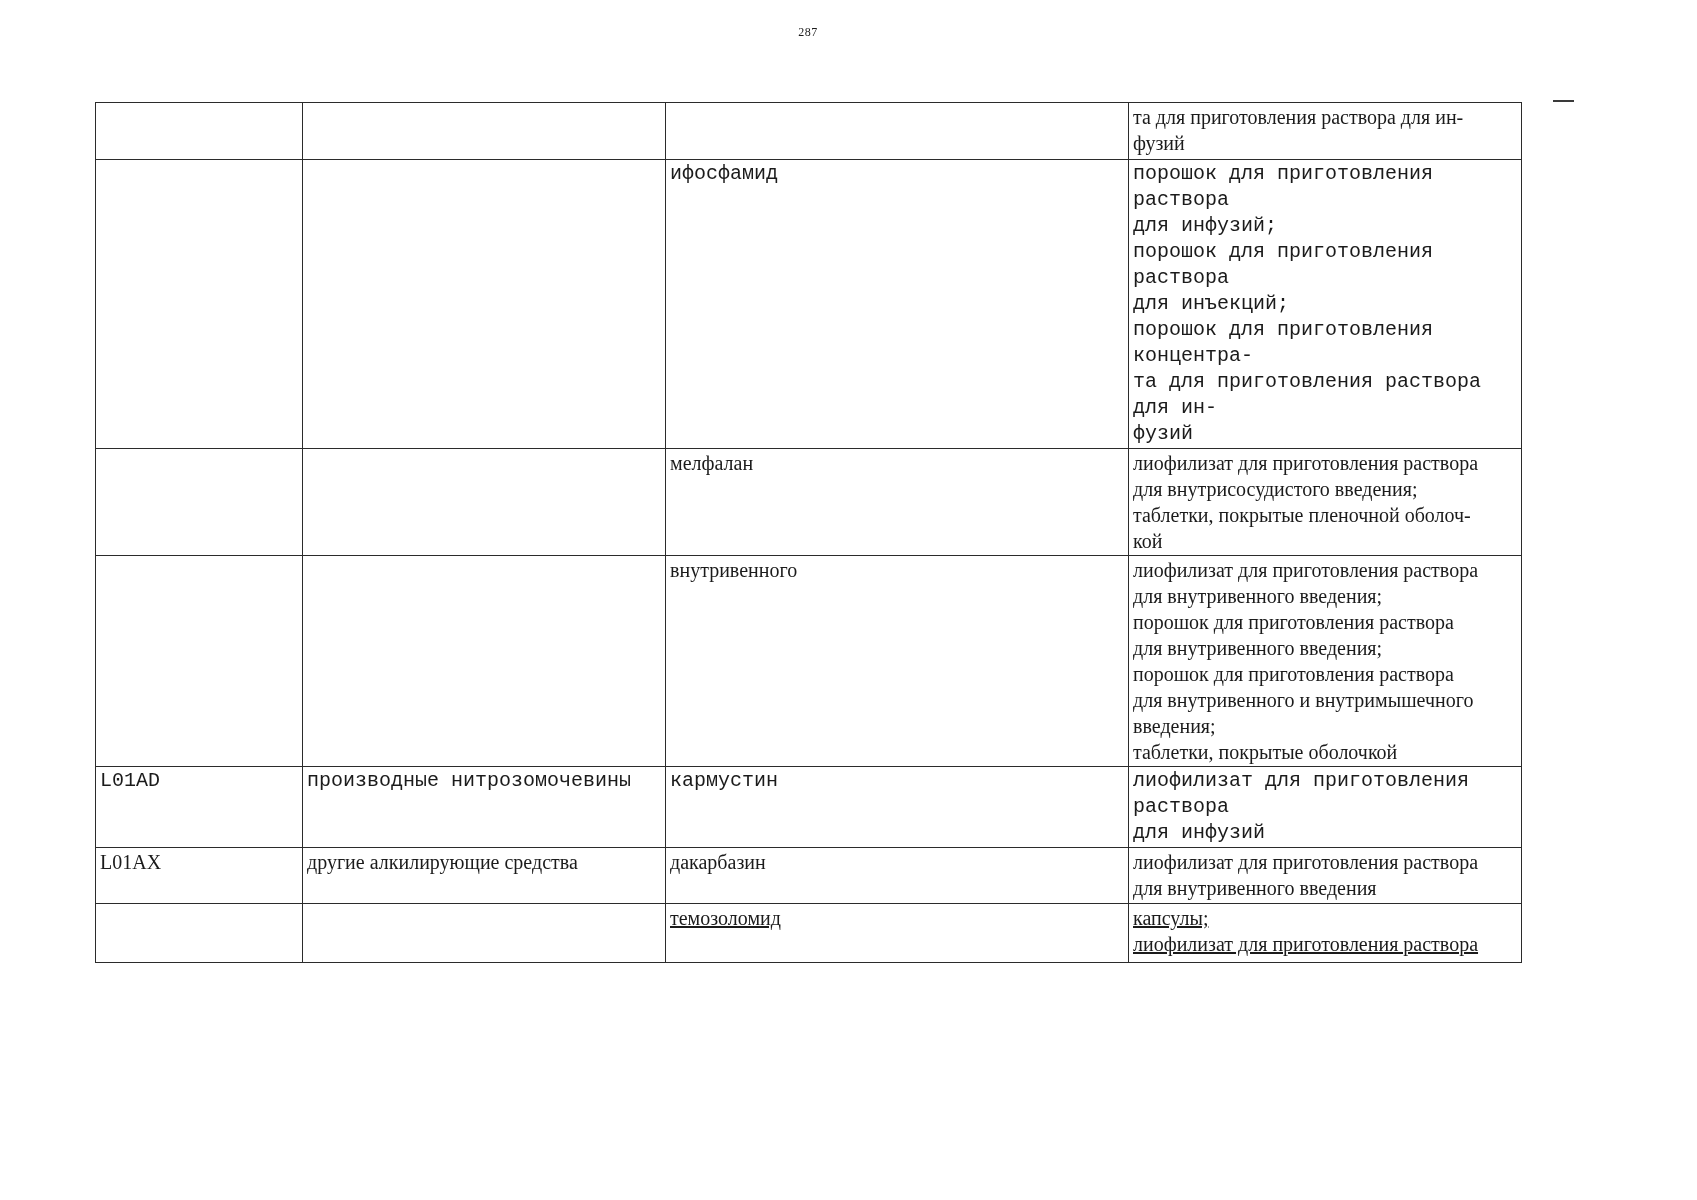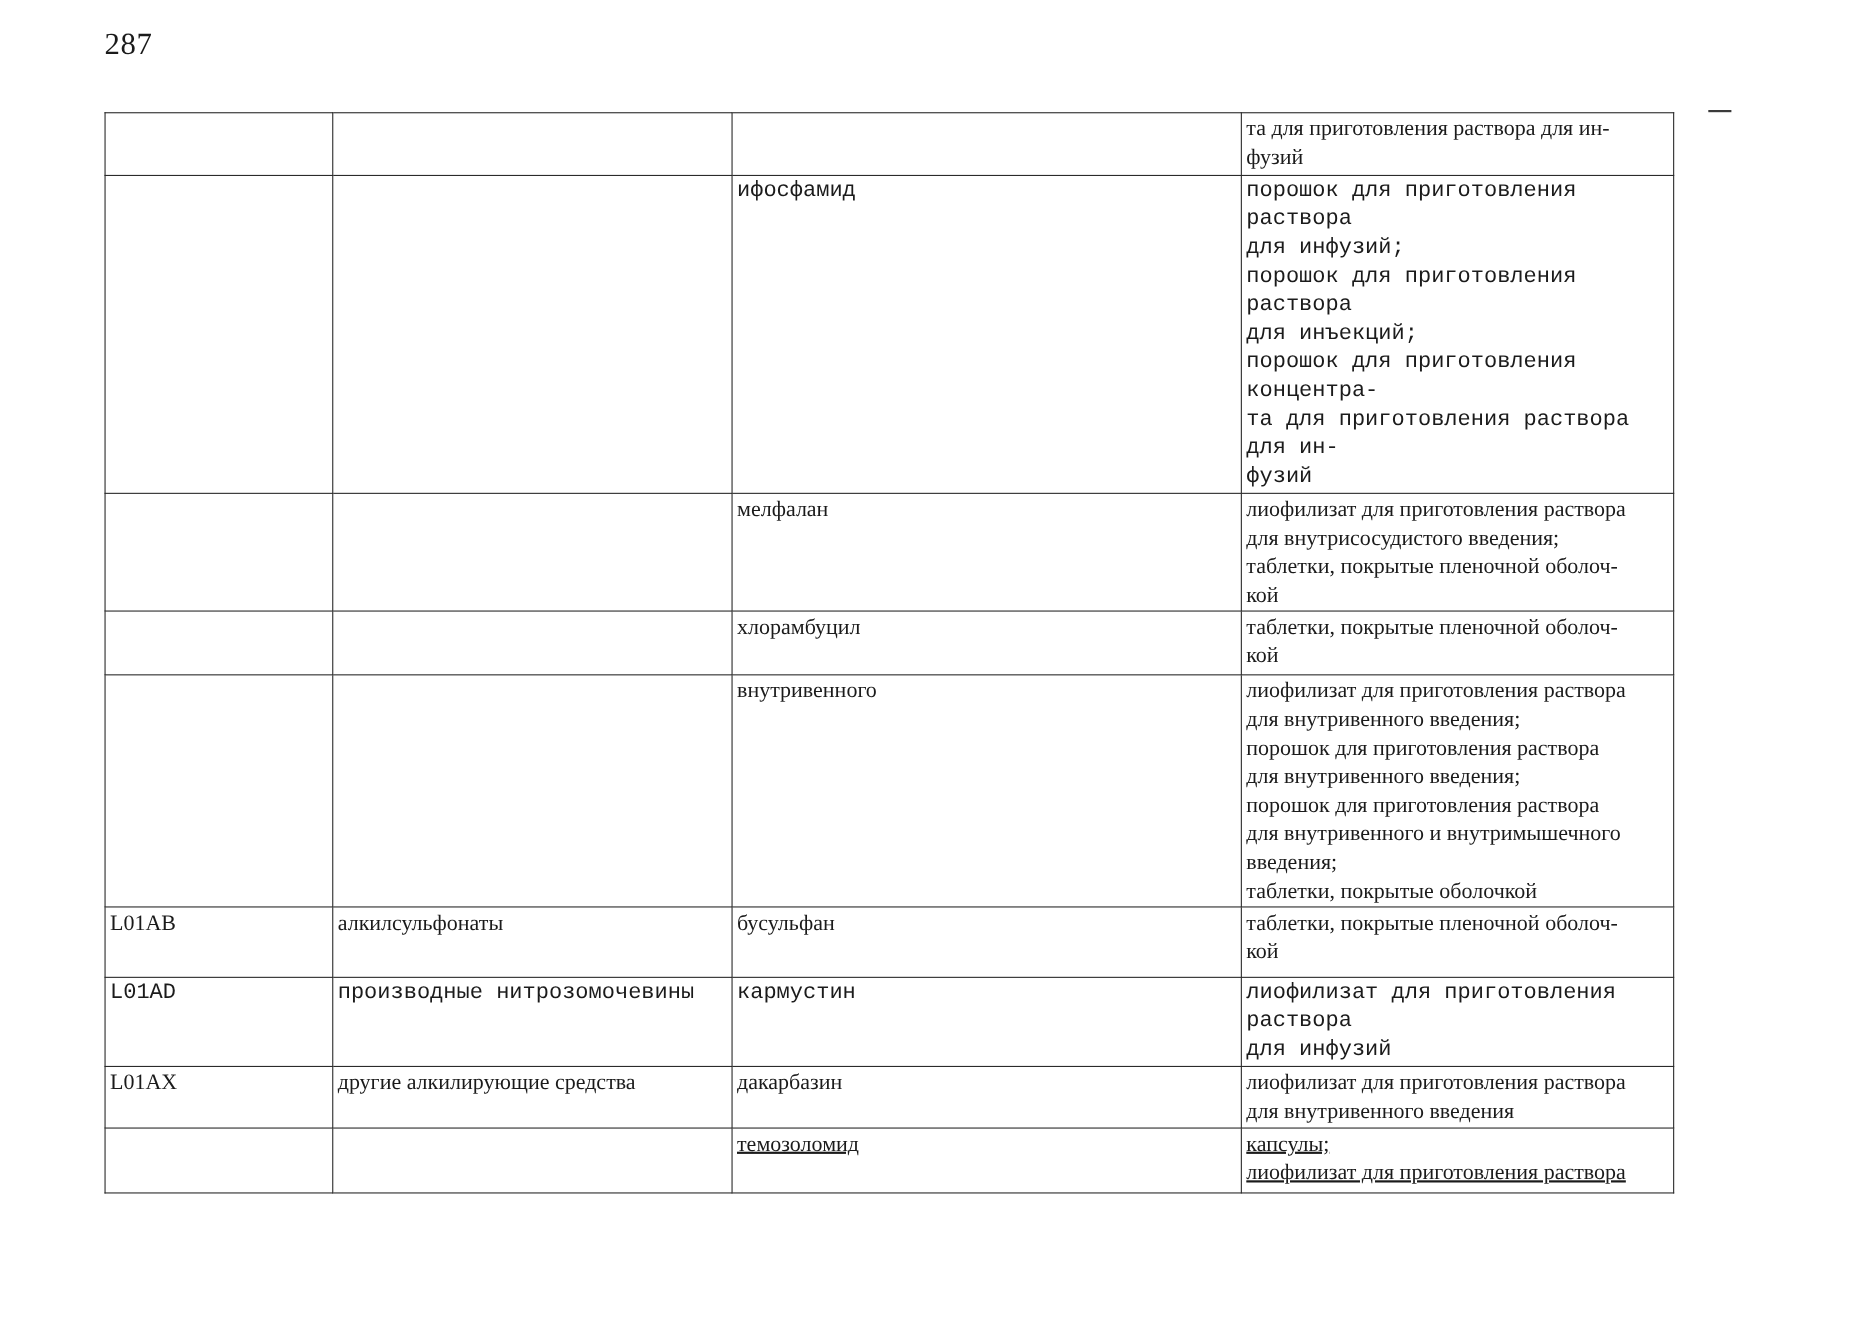--- a/index.html
+++ b/index.html
@@ -13,22 +13,22 @@
     font-family: "Liberation Serif", serif;
     color: #1b1b1b;
     position: relative;
     overflow: hidden;
   }
   .page-number {
     position: absolute;
     top: 25px;
     left: 95px;
     width: 1426px;
-    text-align: left;
-    font-size: 28px;
+    text-align: center;
+    font-size: 12px;
     letter-spacing: 0.5px;
   }
   table.doc-table {
     position: absolute;
     top: 102px;
     left: 95px;
     width: 1426px;
     border-collapse: collapse;
     table-layout: fixed;
   }
@@ -102,46 +102,32 @@
     </tr>
     <tr class="r2">
       <td></td>
       <td></td>
       <td>мелфалан</td>
       <td>лиофилизат для приготовления раствора
 для внутрисосудистого введения;
 таблетки, покрытые пленочной оболоч-
 кой</td>
     </tr>
-    <tr class="r3">
-      <td></td>
-      <td></td>
-      <td>хлорамбуцил</td>
-      <td>таблетки, покрытые пленочной оболоч-
-кой</td>
-    </tr>
     <tr class="r4">
       <td></td>
       <td></td>
       <td>внутривенного</td>
       <td>лиофилизат для приготовления раствора
 для внутривенного введения;
 порошок для приготовления раствора
 для внутривенного введения;
 порошок для приготовления раствора
 для внутривенного и внутримышечного
 введения;
 таблетки, покрытые оболочкой</td>
-    </tr>
-    <tr class="r5">
-      <td>L01AB</td>
-      <td>алкилсульфонаты</td>
-      <td>бусульфан</td>
-      <td>таблетки, покрытые пленочной оболоч-
-кой</td>
     </tr>
     <tr class="r6">
       <td>L01AD</td>
       <td>производные нитрозомочевины</td>
       <td>кармустин</td>
       <td>лиофилизат для приготовления раствора
 для инфузий</td>
     </tr>
     <tr class="r8">
       <td>L01AX</td>

